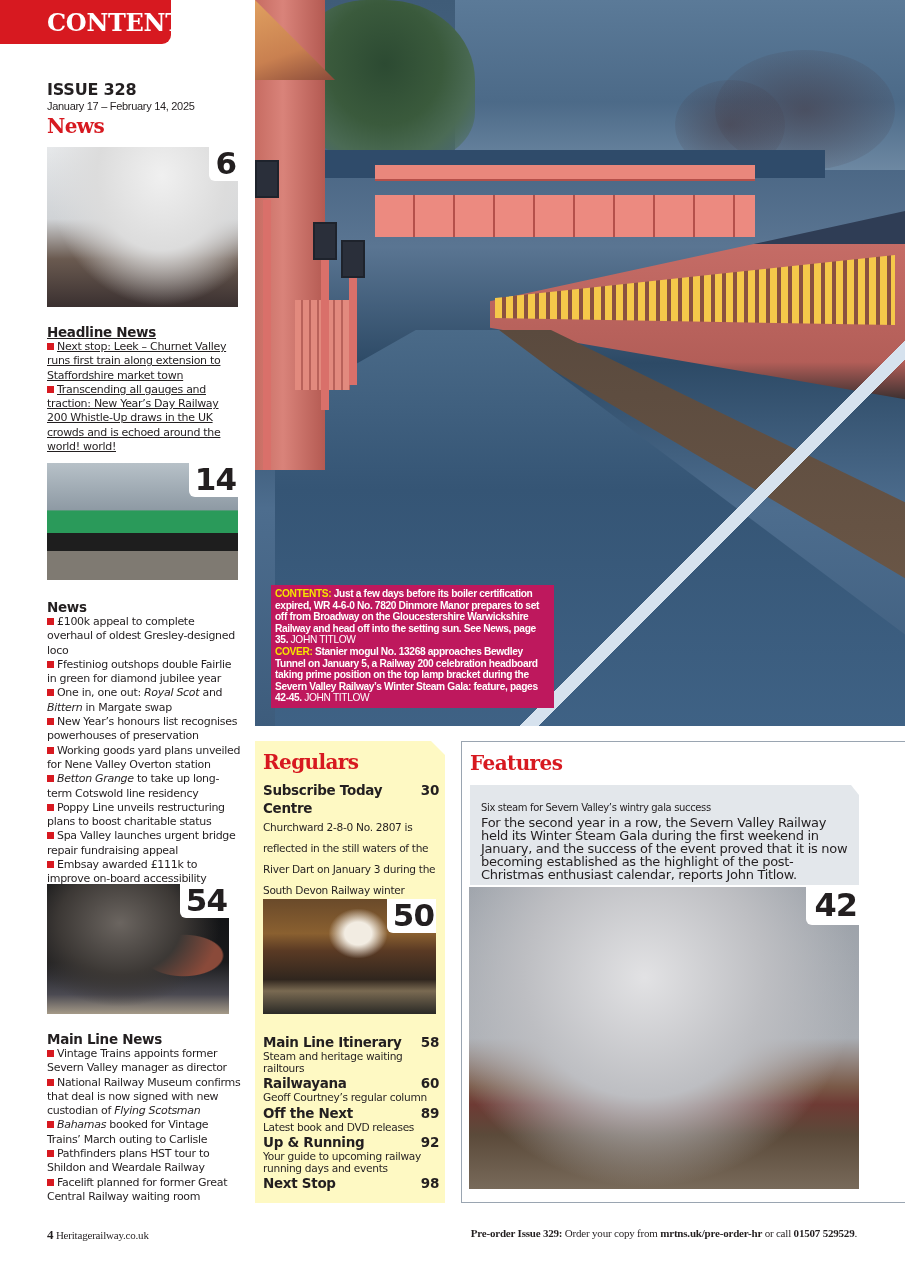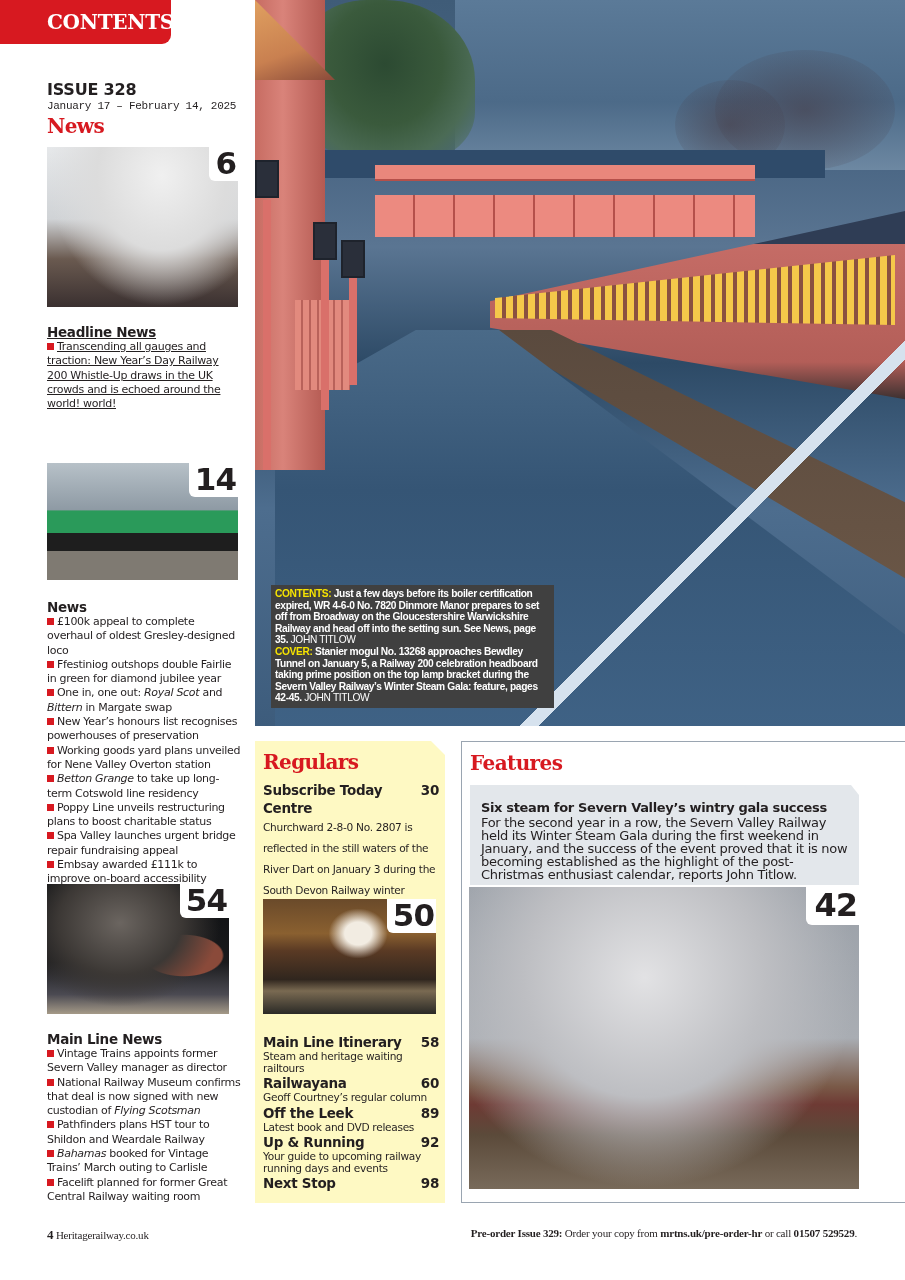--- a/index.html
+++ b/index.html
@@ -5,25 +5,25 @@
     * { box-sizing: border-box; margin: 0; padding: 0; }
     html, body { width: 905px; height: 1280px; background: #ffffff; overflow: hidden; }
     body { position: relative; font-family: "DejaVu Sans", sans-serif; color: #231f20; }
 
     
     .contents-tab {
       position: absolute; left: 0; top: 0; width: 171px; height: 44px;
       background: #d71920; border-bottom-right-radius: 9px;
       display: flex; align-items: center; padding-left: 47px;
       color: #fff; font-family: "DejaVu Serif", serif; font-weight: bold;
-      font-size: 20px; letter-spacing: -0.3px;
+      font-size: 24px; letter-spacing: -0.3px;
     }
     .issue-block { position: absolute; left: 47px; top: 80px; width: 200px; }
     .issue-title { font-family: "DejaVu Sans", sans-serif; font-weight: bold; font-size: 16px; letter-spacing: -0.2px; color: #231f20; }
-    .issue-dates { font-family: Liberation Mono, monospace; font-size: 11px; margin-top: 1px; letter-spacing: -0.3px; }
+    .issue-dates { font-family: Liberation Sans, sans-serif; font-size: 11px; margin-top: 1px; letter-spacing: -0.3px; }
     .section-heading {
       font-family: "DejaVu Serif", serif; font-weight: bold; color: #d71920;
       letter-spacing: -0.6px;
     }
     .news-heading-top { position: absolute; left: 47px; top: 114px; font-size: 20px; }
 
     .thumb { position: absolute; overflow: hidden; }
     .thumb .num {
       position: absolute; top: 0; right: 0; background: #fff;
       font-family: "DejaVu Sans", sans-serif; font-weight: bold; color: #231f20;
@@ -71,21 +71,21 @@
       clip-path: polygon(0 0, 15% 0, 100% 70%, 100% 100%); }
     .hero .carriages { position: absolute; left: 235px; top: 210px; width: 420px; height: 190px;
       background: linear-gradient(180deg, #2f3d55 0%, #2f3d55 18%, #c56c66 18%, #b35e58 80%, #3a3030 100%);
       clip-path: polygon(0 48%, 100% 0, 100% 100%, 0 62%); }
     .hero .windows { position: absolute; left: 240px; top: 240px; width: 400px; height: 100px;
       background: repeating-linear-gradient(90deg, #f5c84a 0 7px, #8a5040 7px 11px);
       clip-path: polygon(0 58%, 100% 15%, 100% 85%, 0 78%); }
 
     .caption {
       position: absolute; left: 271px; top: 585px; width: 283px;
-      background: #404040; color: #fff; padding: 3px 4px 4px 4px;
+      background: #be185d; color: #fff; padding: 3px 4px 4px 4px;
       font-family: "Liberation Sans", sans-serif; font-size: 10.2px; line-height: 11.6px;
       font-weight: bold; letter-spacing: -0.35px;
     }
     .caption .lbl { color: #f6e300; }
     .caption .credit { font-weight: normal; }
 
     
     .regulars {
       position: absolute; left: 255px; top: 741px; width: 190px; height: 462px;
       background: #fef9c3; clip-path: polygon(0 0, 176px 0, 190px 14px, 190px 100%, 0 100%);
@@ -103,21 +103,21 @@
     .features {
       position: absolute; left: 461px; top: 741px; width: 444px; height: 462px;
       border: 1.5px solid #9aa5b1; border-right: none; background: #fff;
     }
     .features .heading { position: absolute; left: 8px; top: 9px; font-size: 20px; }
     .feat-box {
       position: absolute; left: 8px; top: 43px; width: 389px; height: 100px;
       background: #e3e7eb; clip-path: polygon(0 0, 381px 0, 389px 10px, 389px 100%, 0 100%);
       padding: 15px 10px 0 11px;
     }
-    .feat-title { font-size: 13px; font-weight: bold; letter-spacing: -0.35px; line-height: 16px; }
+    .feat-title { font-size: 10px; font-weight: normal; letter-spacing: -0.35px; line-height: 16px; }
     .feat-desc { font-size: 13px; line-height: 13px; letter-spacing: -0.3px; }
 
     
     .footer { position: absolute; top: 1227px; font-family: "Liberation Serif", serif; font-size: 11px; letter-spacing: -0.2px; color: #231f20; }
     .footer b { font-weight: bold; }
     .footer-left { left: 47px; }
     .footer-left .page { font-weight: bold; font-size: 13px; }
     .footer-right { right: 48px; }
 
     
@@ -152,20 +152,21 @@
 </div>
 
 <div class="section-heading news-heading-top">News</div>
 
 <div class="thumb ph-6" style="left:47px; top:147px; width:191px; height:160px;">
   <span class="num">6</span>
 </div>
 
 <div class="news-group" style="top:324px;text-decoration:underline;">
   <h3>Headline News</h3>
+  <div class="news-item"><span class="bullet"></span><span>Next stop: Leek – Churnet Valley runs first train along extension to Staffordshire market town</span></div>
   <div class="news-item"><span class="bullet"></span><span>Transcending all gauges and traction: New Year’s Day Railway 200 Whistle-Up draws in the UK crowds and is echoed around the world! world!</span></div>
 </div>
 
 <div class="thumb ph-14" style="left:47px; top:463px; width:191px; height:117px;">
   <span class="num">14</span>
 </div>
 
 <div class="news-group" style="top:599px;">
   <h3>News</h3>
   <div class="news-item"><span class="bullet"></span><span>£100k appeal to complete overhaul of oldest Gresley-designed loco</span></div>
@@ -180,22 +181,22 @@
 </div>
 
 <div class="thumb ph-54" style="left:47px; top:884px; width:182px; height:130px;padding-left:9px;">
   <span class="num">54</span>
 </div>
 
 <div class="news-group" style="top:1031px;">
   <h3>Main Line News</h3>
   <div class="news-item"><span class="bullet"></span><span>Vintage Trains appoints former Severn Valley manager as director</span></div>
   <div class="news-item"><span class="bullet"></span><span>National Railway Museum confirms that deal is now signed with new custodian of </span><em>Flying Scotsman</em></div>
+  <div class="news-item"><span class="bullet"></span><em>Bahamas</em><span> booked for Vintage Trains’ March outing to Carlisle</span></div>
   <div class="news-item"><span class="bullet"></span><span>Pathfinders plans HST tour to Shildon and Weardale Railway</span></div>
-  <div class="news-item"><span class="bullet"></span><em>Bahamas</em><span> booked for Vintage Trains’ March outing to Carlisle</span></div>
   <div class="news-item"><span class="bullet"></span><span>Facelift planned for former Great Central Railway waiting room</span></div>
 </div>
 
 <div class="hero">
   <div class="sky"></div>
   <div class="bare-tree"></div>
   <div class="bare-tree b2"></div>
   <div class="tree"></div>
   <div class="bridge-roof"></div>
   <div class="bridge">
@@ -248,21 +249,21 @@
     </div>
     <div class="item">
       <div class="reg-row">
           <span>Railwayana</span>
           <span>60</span>
         </div>
       <div class="reg-desc">Geoff Courtney’s regular column</div>
     </div>
     <div class="item">
       <div class="reg-row">
-          <span>Off the Leek</span>
+          <span>Off the Next</span>
           <span>89</span>
         </div>
       <div class="reg-desc">Latest book and DVD releases</div>
     </div>
     <div class="item">
       <div class="reg-row">
           <span>Up &amp; Running</span>
           <span>92</span>
         </div>
       <div class="reg-desc">Your guide to upcoming railway running days and events</div>

